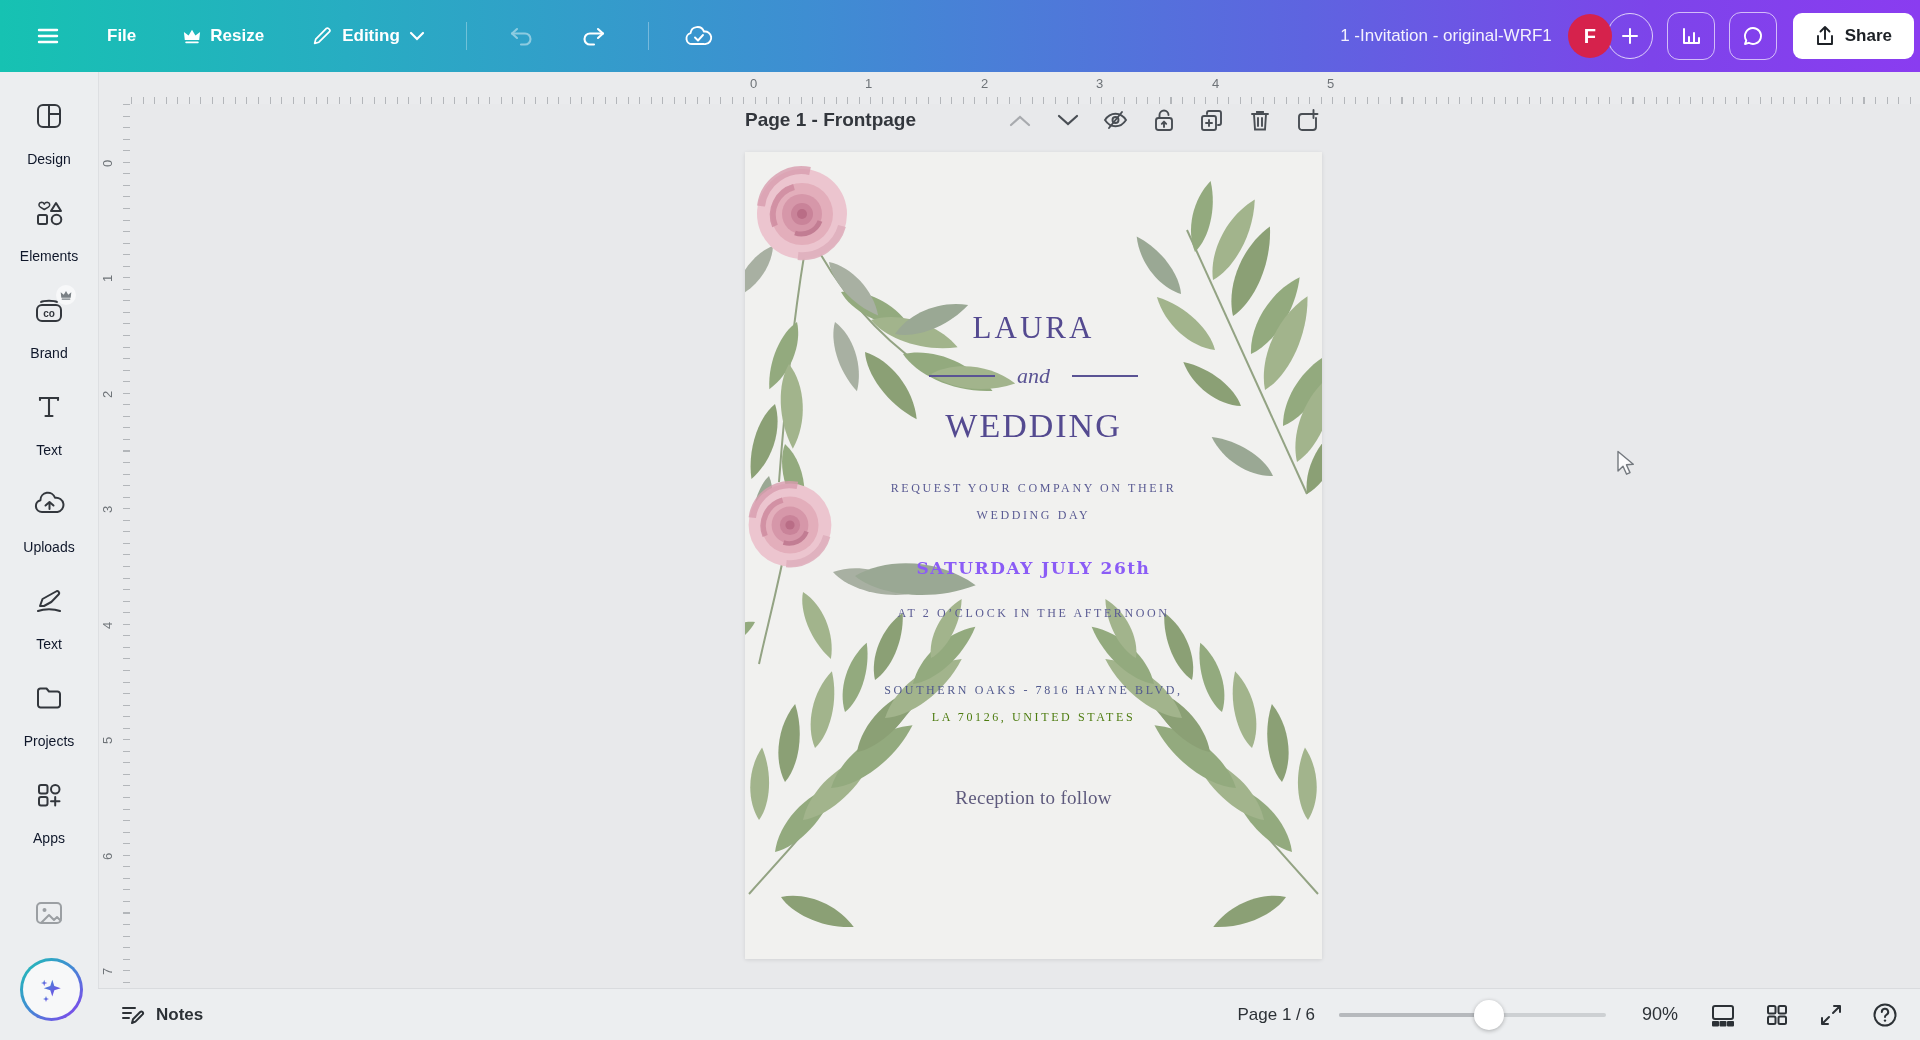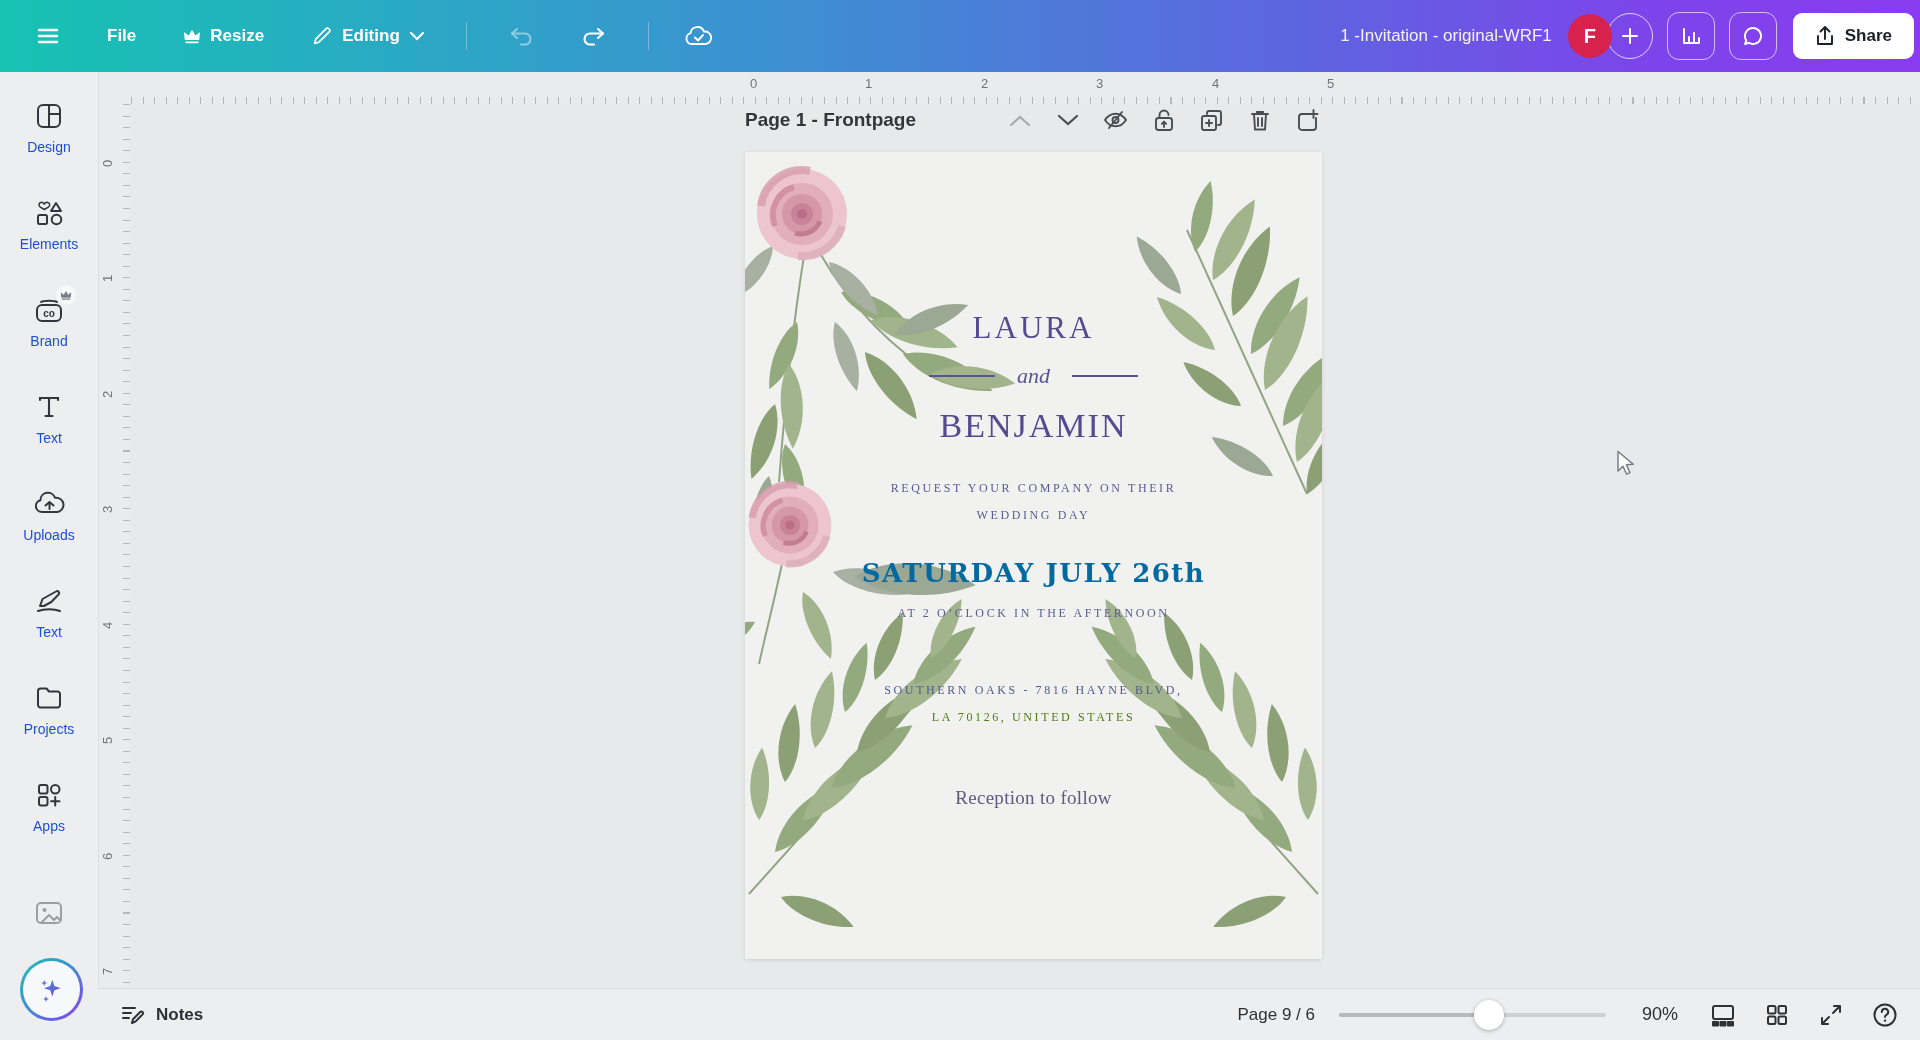--- a/index.html
+++ b/index.html
@@ -25,21 +25,21 @@
     display:flex;align-items:center;justify-content:center;margin-left:14px;}
   .share-btn{margin-left:16px;height:46px;padding:0 22px;border-radius:9px;background:#fff;border:none;
     display:flex;align-items:center;gap:10px;font-size:17px;font-weight:700;color:#1c2025;font-family:inherit;cursor:pointer;}
 
   
   .sidebar{position:absolute;left:0;top:72px;width:98px;bottom:0;background:#eceef0;z-index:40;
     border-right:1px solid #dddfe2;}
   .sb-item{width:98px;height:97px;display:flex;flex-direction:column;align-items:center;
     padding-top:14px;box-sizing:border-box;cursor:pointer;color:#303539;}
   .sb-item:first-child{margin-top:14px;}
-  .sb-label{font-size:14px;margin-top:7px;color:#1d4ed8;}
+  .sb-label{font-size:14px;margin-top:19px;color:#0f172a;}
   .sb-iconwrap{position:relative;width:32px;height:32px;display:flex;align-items:center;justify-content:center;}
   .crown-badge{position:absolute;top:-9px;right:-11px;width:20px;height:20px;border-radius:50%;background:#f7f8f9;
     display:flex;align-items:center;justify-content:center;}
   .sb-image-btn{position:absolute;left:33px;top:826px;opacity:.55;}
   .ai-btn{position:absolute;left:20px;top:886px;width:57px;height:57px;border-radius:50%;
     background:linear-gradient(135deg,#1ec3b3,#3e8ed2 45%,#8a3cf0) border-box;
     border:3px solid transparent;display:flex;align-items:center;justify-content:center;cursor:pointer;}
   .ai-inner{width:100%;height:100%;border-radius:50%;background:#f7f8f9;display:flex;align-items:center;justify-content:center;}
 
   
@@ -64,21 +64,21 @@
   .florals{position:absolute;left:0;top:0;}
   .inv{position:absolute;left:0;width:100%;text-align:center;white-space:nowrap;}
   .inv-name{font-family:"Liberation Serif",serif;color:#544a90;}
   .inv-n1{top:158px;font-size:31px;letter-spacing:3px;}
   .inv-n2{top:255px;font-size:34px;letter-spacing:2px;}
   .inv-and{top:211px;font-family:"Liberation Serif",serif;font-style:italic;font-size:22px;color:#5a5394;
     display:flex;align-items:center;justify-content:center;gap:22px;}
   .inv-and .rule{width:66px;height:2px;background:#5a5394;}
   .inv-body{font-family:"Liberation Serif",serif;font-size:12px;letter-spacing:2.6px;color:#5a5b93;}
   .inv-l1{top:329px;} .inv-l2{top:356px;}
-  .inv-date{top:406px;font-family:"DejaVu Serif",serif;font-weight:700;font-size:26px;letter-spacing:1.5px;color:#0369a1;}
+  .inv-date{top:406px;font-family:"DejaVu Serif",serif;font-weight:700;font-size:17px;letter-spacing:1.5px;color:#8b5cf6;}
   .inv-time{top:454px;}
   .inv-v1{top:531px;color:#525a8e;} .inv-v2{top:558px;color:#4d7c0f;}
   .inv-footer{top:635px;font-family:"Liberation Serif",serif;font-size:19px;color:#5e5a7d;letter-spacing:.3px;}
 
   
   .bottombar{position:absolute;left:98px;right:0;bottom:0;height:51px;background:#eceef0;
     border-top:1px solid #d9dbde;display:flex;align-items:center;z-index:45;gap:48px;}
   .notes-btn{display:flex;align-items:center;gap:10px;margin-left:22px;font-size:17px;font-weight:600;color:#2c3136;cursor:pointer;}
   .bb-right{margin-left:auto;display:flex;align-items:center;padding-right:18px;}
   .page-indicator{font-size:17px;color:#2c3136;margin-right:24px;white-space:nowrap;}
@@ -467,21 +467,21 @@
         <use href="#blspray"></use>
       </g>
     </svg>
 
     <div class="inv inv-name inv-n1">LAURA</div>
     <div class="inv inv-and">
       <span class="rule"></span>
       <span>and</span>
       <span class="rule"></span>
     </div>
-    <div class="inv inv-name inv-n2">BENJAMIN</div>
+    <div class="inv inv-name inv-n2">WEDDING</div>
     <div class="inv inv-body inv-l1">REQUEST YOUR COMPANY ON THEIR</div>
     <div class="inv inv-body inv-l2">WEDDING DAY</div>
     <div class="inv inv-date">SATURDAY JULY 26th</div>
     <div class="inv inv-body inv-time">AT 2 O’CLOCK IN THE AFTERNOON</div>
     <div class="inv inv-body inv-v1">SOUTHERN OAKS - 7816 HAYNE BLVD,</div>
     <div class="inv inv-body inv-v2">LA 70126, UNITED STATES</div>
     <div class="inv inv-footer">Reception to follow</div>
   </section>
 </main>
 
@@ -489,21 +489,21 @@
   <div class="notes-btn">
     <span>
       <svg width="26" height="24" viewBox="0 0 26 24" fill="none" stroke="#2c3136" stroke-width="2" stroke-linecap="round" stroke-linejoin="round">
         <path d="M3 5h12M3 10h8M3 15h6"></path>
         <path d="M12 20l1-3.8 7.2-7.2a1.7 1.7 0 0 1 2.4 2.4L15.4 18.6 12 20z"></path>
         </svg>
     </span>
     <span>Notes</span>
   </div>
   <div class="bb-right">
-    <span class="page-indicator">Page 9 / 6</span>
+    <span class="page-indicator">Page 1 / 6</span>
     <div class="zoom-slider">
       <div class="zs-track"></div>
       <div class="zs-fill"></div>
       <div class="zs-thumb"></div>
     </div>
     <span class="zoom-label">90%</span>
     <span class="bb-icon" style="margin-left:0">
       <svg width="26" height="24" viewBox="0 0 26 24" fill="none" stroke="#2c3136" stroke-width="2" stroke-linejoin="round">
         <rect x="3" y="3" width="20" height="13" rx="2"></rect>
         <rect x="3" y="19" width="5" height="3.5" fill="#2c3136"></rect>

